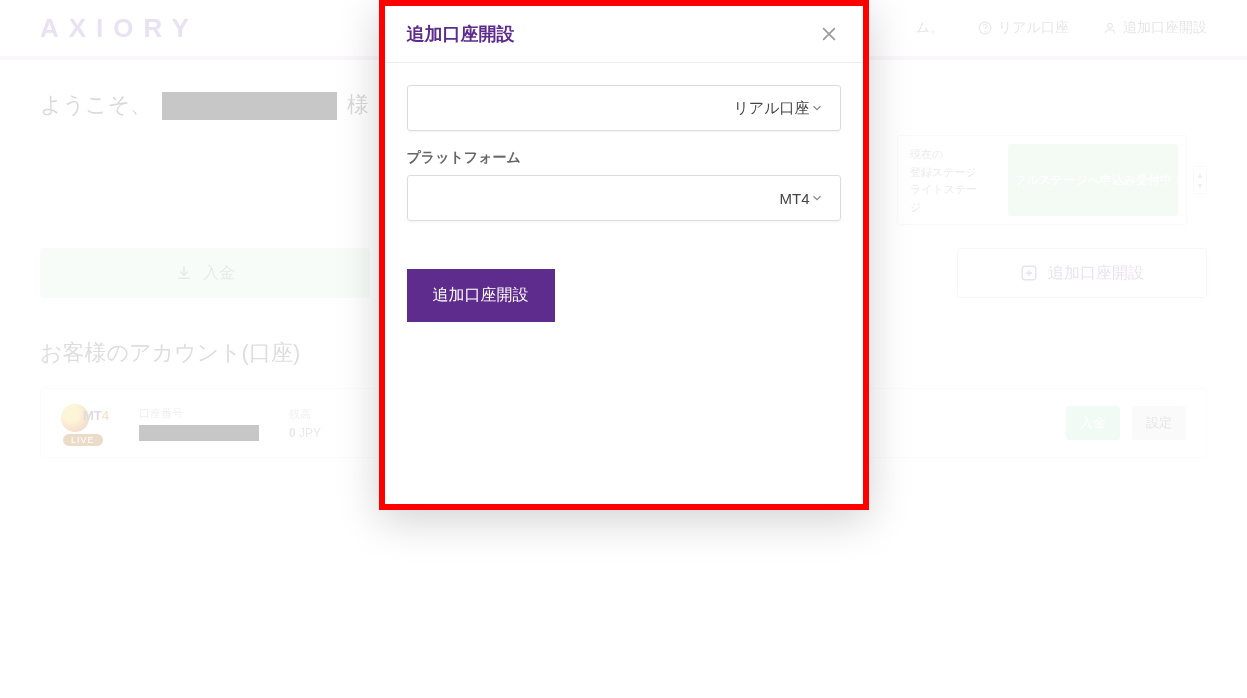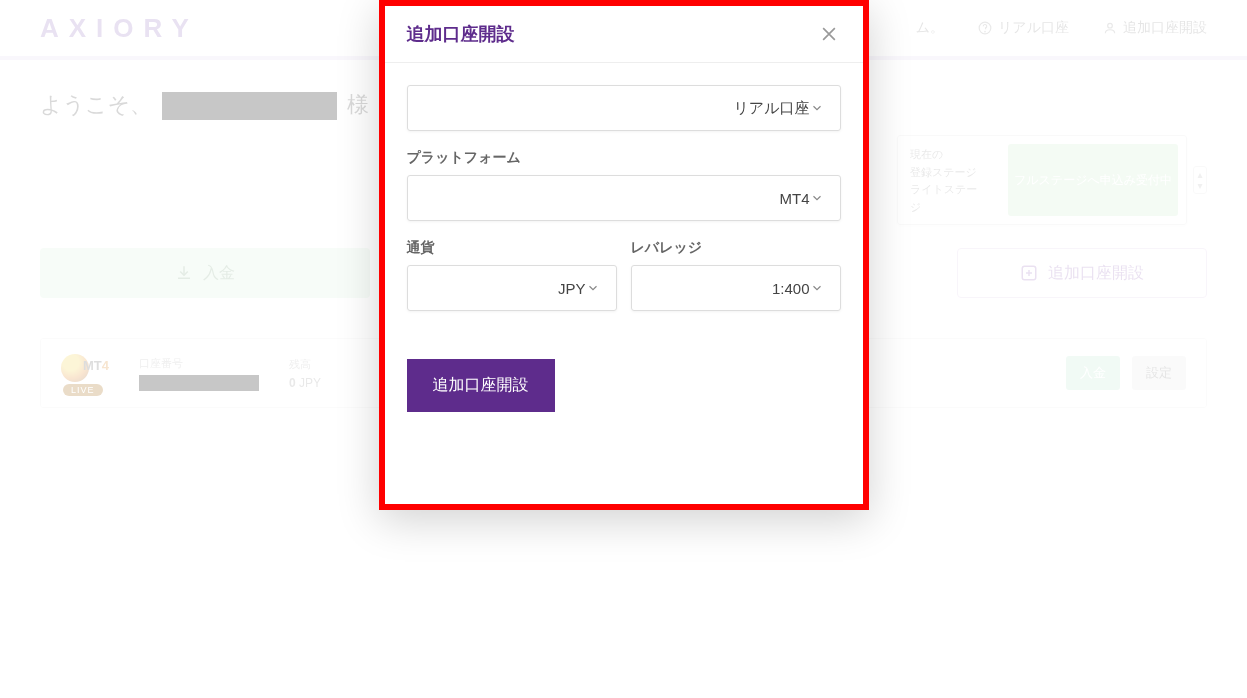--- a/index.html
+++ b/index.html
@@ -224,20 +224,21 @@
     <div class="big-btn addacct">
       <svg width="18" height="18" viewBox="0 0 24 24" fill="none" stroke="#a079c0" stroke-width="2">
           <rect x="3" y="3" width="18" height="18" rx="3"></rect>
           <path d="M12 8v8M8 12h8"></path>
         </svg>
       <span>追加口座開設</span>
     </div>
   </div>
 
   <div class="accounts">
+    <h2>お客様のアカウント(口座)</h2>
     <div class="acct-card">
       <div class="mt4chip">
         <div class="ball"></div>
         <div class="txt"><span>MT</span><span class="four">4</span></div>
         <div class="live">LIVE</div>
       </div>
       <div class="col">
         <span class="lbl">口座番号</span>
         <span class="blackout"></span>
       </div>
@@ -284,37 +285,17 @@
         <span class="field-label">プラットフォーム</span>
         <div class="select">
           <span>MT4</span>
           <svg class="chev" viewBox="0 0 24 24" fill="none" stroke="#888" stroke-width="2">
               <path d="M6 9l6 6 6-6"></path>
             </svg>
         </div>
       </div>
 
 
-      <div class="row2">
-        <div class="field">
-          <span class="field-label">通貨</span>
-          <div class="select">
-            <span>JPY</span>
-            <svg class="chev" viewBox="0 0 24 24" fill="none" stroke="#888" stroke-width="2">
-                <path d="M6 9l6 6 6-6"></path>
-              </svg>
-          </div>
-        </div>
-        <div class="field">
-          <span class="field-label">レバレッジ</span>
-          <div class="select">
-            <span>1:400</span>
-            <svg class="chev" viewBox="0 0 24 24" fill="none" stroke="#888" stroke-width="2">
-                <path d="M6 9l6 6 6-6"></path>
-              </svg>
-          </div>
-        </div>
-      </div>
 
       <button class="modal-submit">追加口座開設</button>
     </div>
   </div>
 </div>
 
 </body></html>

